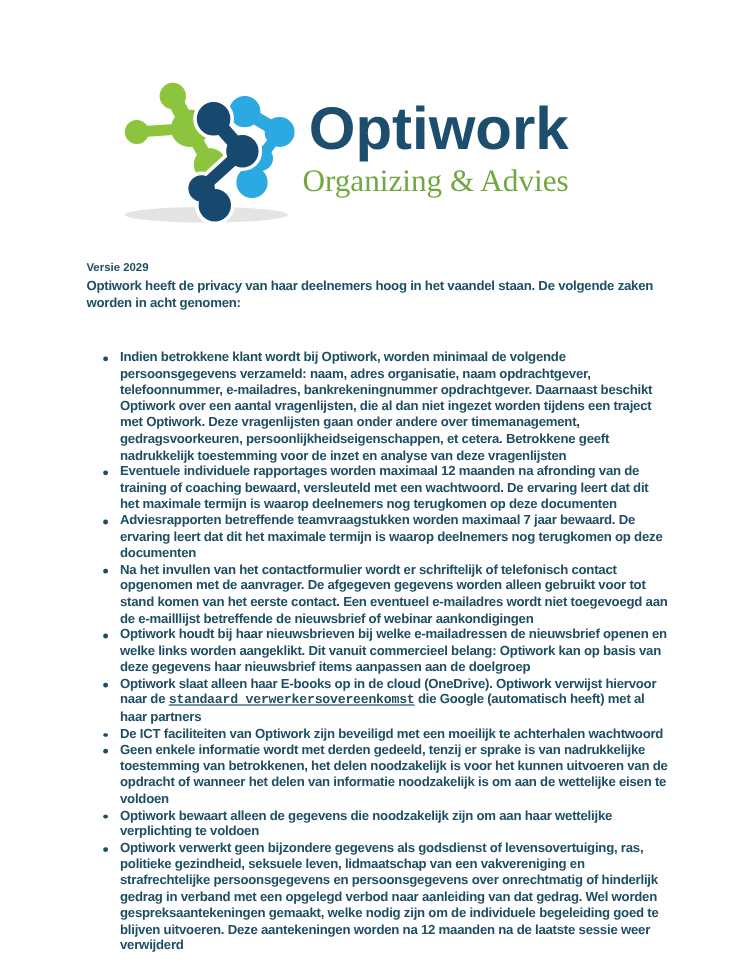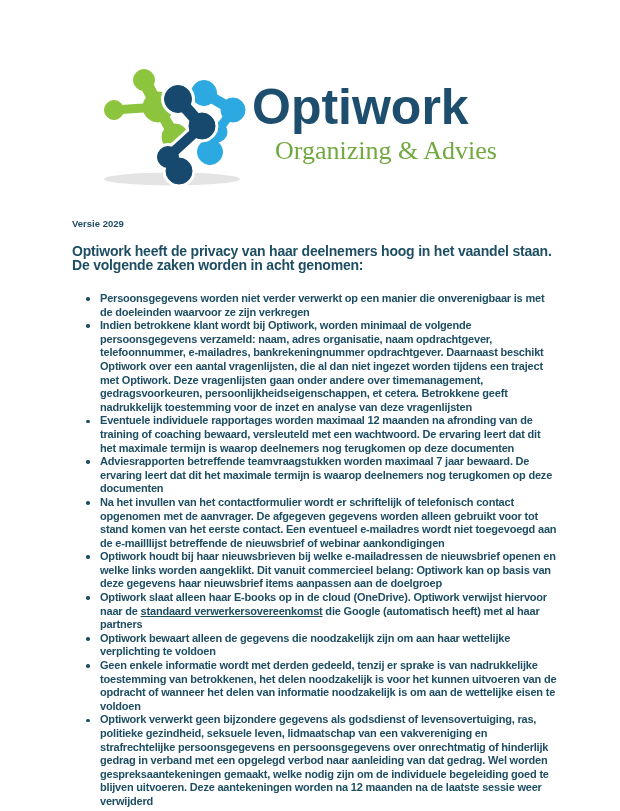--- a/index.html
+++ b/index.html
@@ -10,34 +10,34 @@
     overflow:hidden;
     font-family:"Liberation Sans", sans-serif;
     color:#1e4e63;
   }
   .logo-wrap{position:absolute;left:100px;top:58px;width:430px;height:145px;}
   .logo-svg{position:absolute;left:0;top:0;}
   .brand{position:absolute;left:152px;top:24px;white-space:nowrap;}
   .brand-name{
     font-family:"Liberation Sans", sans-serif;
     font-size:50px;line-height:50px;font-weight:600;
-    color:#1d4e6e;letter-spacing:0px;
+    color:#1d4e6e;letter-spacing:0px;text-align:right;
   }
   .brand-tagline{
     font-family:"Liberation Serif", serif;
     font-size:26px;line-height:30px;font-weight:400;
-    color:#71a83f;margin-top:4px;margin-left:23px;
+    color:#71a83f;margin-top:4px;
   }
   .version{
     position:absolute;left:72px;top:218px;
     font-size:9.5px;line-height:12px;font-weight:600;
   }
   .intro{
-    position:absolute;left:72px;top:245px;width:488px;
-    font-size:14px;line-height:13.6px;letter-spacing:-0.2px;
+    position:absolute;left:72px;top:233px;width:488px;
+    font-size:11px;line-height:13.6px;letter-spacing:-0.2px;
     margin:0;font-weight:600;
   }
   ul.points{
     position:absolute;left:72px;top:292px;width:486px;
     margin:0;padding:0;list-style:none;
     font-size:11px;line-height:13.6px;letter-spacing:-0.2px;
     font-weight:600;
   }
   ul.points li{
     position:relative;
@@ -47,20 +47,21 @@
   ul.points li::before{
     content:"";
     position:absolute;left:14px;top:5.2px;
     width:3.6px;height:3.6px;border-radius:50%;
     background:#1e4e63;
   }
   .doc-link{
     text-decoration:underline;
     color:#1e4e63;
     cursor:pointer;
+    font-family:Liberation Mono, monospace;
   }
 </style>
 </head>
 <body>
 
 <div class="page">
 
   <header class="logo-wrap">
     <svg class="logo-svg" width="160" height="145" viewBox="0 0 160 145" xmlns="http://www.w3.org/2000/svg">
 
@@ -131,26 +132,26 @@
       <div class="brand-name">Optiwork</div>
       <div class="brand-tagline">Organizing &amp; Advies</div>
     </div>
   </header>
 
   <div class="version">Versie 2029</div>
 
   <p class="intro">Optiwork heeft de privacy van haar deelnemers hoog in het vaandel staan. De volgende zaken worden in acht genomen:</p>
 
   <ul class="points">
-    <li><span>Persoonsgegevens worden niet verder verwerkt op een manier die onverenigbaar is met de doeleinden waarvoor ze zijn verkregen</span></li>
     <li><span>Indien betrokkene klant wordt bij Optiwork, worden minimaal de volgende persoonsgegevens verzameld: naam, adres organisatie, naam opdrachtgever, telefoonnummer, e-mailadres, bankrekeningnummer opdrachtgever. Daarnaast beschikt Optiwork over een aantal vragenlijsten, die al dan niet ingezet worden tijdens een traject met Optiwork. Deze vragenlijsten gaan onder andere over timemanagement, gedragsvoorkeuren, persoonlijkheidseigenschappen, et cetera. Betrokkene geeft nadrukkelijk toestemming voor de inzet en analyse van deze vragenlijsten</span></li>
     <li><span>Eventuele individuele rapportages worden maximaal 12 maanden na afronding van de training of coaching bewaard, versleuteld met een wachtwoord. De ervaring leert dat dit het maximale termijn is waarop deelnemers nog terugkomen op deze documenten</span></li>
     <li><span>Adviesrapporten betreffende teamvraagstukken worden maximaal 7 jaar bewaard. De ervaring leert dat dit het maximale termijn is waarop deelnemers nog terugkomen op deze documenten</span></li>
     <li><span>Na het invullen van het contactformulier wordt er schriftelijk of telefonisch contact opgenomen met de aanvrager. De afgegeven gegevens worden alleen gebruikt voor tot stand komen van het eerste contact. Een eventueel e-mailadres wordt niet toegevoegd aan de e-mailllijst betreffende de nieuwsbrief of webinar aankondigingen</span></li>
     <li><span>Optiwork houdt bij haar nieuwsbrieven bij welke e-mailadressen de nieuwsbrief openen en welke links worden aangeklikt. Dit vanuit commercieel belang: Optiwork kan op basis van deze gegevens haar nieuwsbrief items aanpassen aan de doelgroep</span></li>
     <li><span>Optiwork slaat alleen haar E-books op in de cloud (OneDrive). Optiwork verwijst hiervoor naar de </span><span class="doc-link">standaard verwerkersovereenkomst</span><span> die Google (automatisch heeft) met al haar partners</span></li>
+    <li><span>De ICT faciliteiten van Optiwork zijn beveiligd met een moeilijk te achterhalen wachtwoord</span></li>
+    <li><span>Geen enkele informatie wordt met derden gedeeld, tenzij er sprake is van nadrukkelijke toestemming van betrokkenen, het delen noodzakelijk is voor het kunnen uitvoeren van de opdracht of wanneer het delen van informatie noodzakelijk is om aan de wettelijke eisen te voldoen</span></li>
     <li><span>Optiwork bewaart alleen de gegevens die noodzakelijk zijn om aan haar wettelijke verplichting te voldoen</span></li>
-    <li><span>Geen enkele informatie wordt met derden gedeeld, tenzij er sprake is van nadrukkelijke toestemming van betrokkenen, het delen noodzakelijk is voor het kunnen uitvoeren van de opdracht of wanneer het delen van informatie noodzakelijk is om aan de wettelijke eisen te voldoen</span></li>
     <li><span>Optiwork verwerkt geen bijzondere gegevens als godsdienst of levensovertuiging, ras, politieke gezindheid, seksuele leven, lidmaatschap van een vakvereniging en strafrechtelijke persoonsgegevens en persoonsgegevens over onrechtmatig of hinderlijk gedrag in verband met een opgelegd verbod naar aanleiding van dat gedrag. Wel worden gespreksaantekeningen gemaakt, welke nodig zijn om de individuele begeleiding goed te blijven uitvoeren. Deze aantekeningen worden na 12 maanden na de laatste sessie weer verwijderd</span></li>
 
   </ul>
 
 </div>
 
 </body></html>

